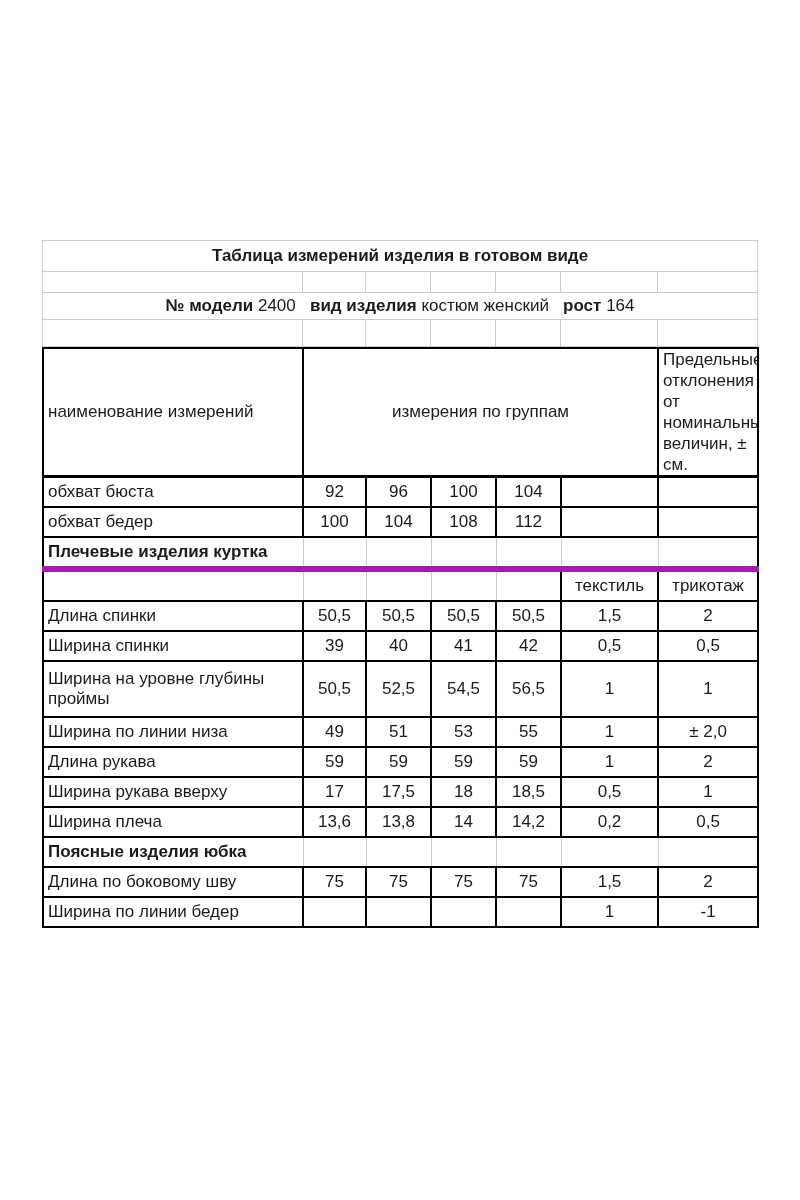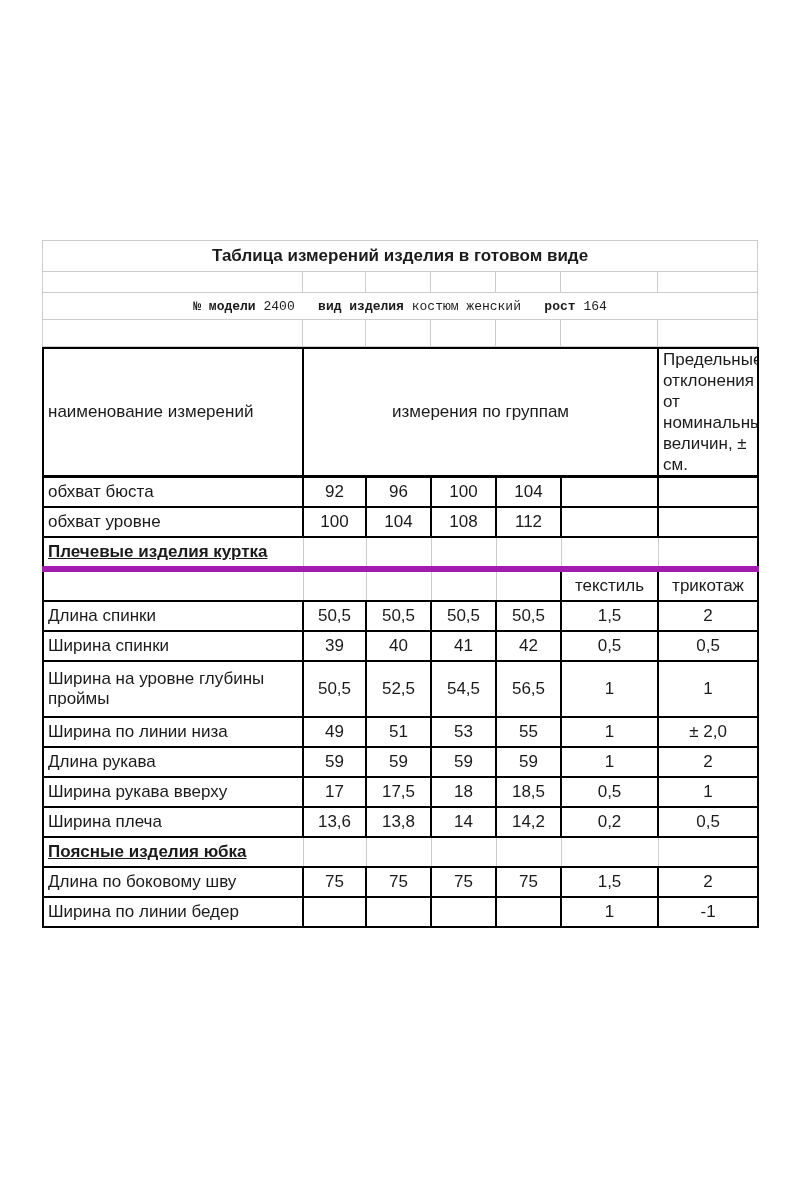--- a/index.html
+++ b/index.html
@@ -12,41 +12,41 @@
 
   table { border-collapse:collapse; table-layout:fixed; width:715px; }
   td { padding:0; overflow:hidden; }
 
   
   .top-table { border:1px solid #cccccc; }
   .top-table td { border:1px solid #cccccc; }
   .title-cell  { height:30px; text-align:center; font-weight:bold; font-size:17px; }
   .gap-row td  { height:20px; }
   .gap2-row td { height:26px; }
-  .model-cell  { height:26px; text-align:center; font-size:13px; white-space:pre-wrap;font-family:Liberation Mono, monospace; }
+  .model-cell  { height:26px; text-align:center; font-size:17px; white-space:pre-wrap; }
   .model-cell .seg-b { font-weight:bold; }
 
   
   .main-table { border:2px solid #000000; }
   .main-table td { font-size:17px; height:28px; padding:0 4px; }
 
   .cb { border:2px solid #000000; }            
   .cg { border:1px solid #cccccc; }            
 
   .hdr td { border:2px solid #000000; border-bottom:3px solid #000000; height:118px; }
   .name-hdr   { text-align:left; padding-left:6px;margin-left:44px; }
   .groups-hdr { text-align:center; }
   .tol-hdr {
     font-size:11.5px; line-height:21px; text-align:left;
     padding:2px 3px 2px 4px; vertical-align:middle;
   }
 
   .label { text-align:left; padding-left:5px;border-radius:12px; }
   .num   { text-align:center; }
-  .section-label { font-weight:bold;text-decoration:underline; }
+  .section-label { font-weight:bold; }
 
   .tall-row td { height:54px; }
   .subrow td { border-top:6px solid #a21caf; border-bottom:2px solid #000000; }
 </style>
 </head>
 <body>
 
 <div class="page">
   <div class="sheet">
 
@@ -109,21 +109,21 @@
           <tr>
             <td class="cb label">обхват бюста</td>
             <td class="cb num">92</td>
             <td class="cb num">96</td>
             <td class="cb num">100</td>
             <td class="cb num">104</td>
             <td class="cb num"></td>
             <td class="cb num"></td>
           </tr>
           <tr>
-            <td class="cb label">обхват уровне</td>
+            <td class="cb label">обхват бедер</td>
             <td class="cb num">100</td>
             <td class="cb num">104</td>
             <td class="cb num">108</td>
             <td class="cb num">112</td>
             <td class="cb num"></td>
             <td class="cb num"></td>
           </tr>
           <tr>
             <td class="cg label section-label">Плечевые изделия куртка</td>
             <td class="cg"></td>

